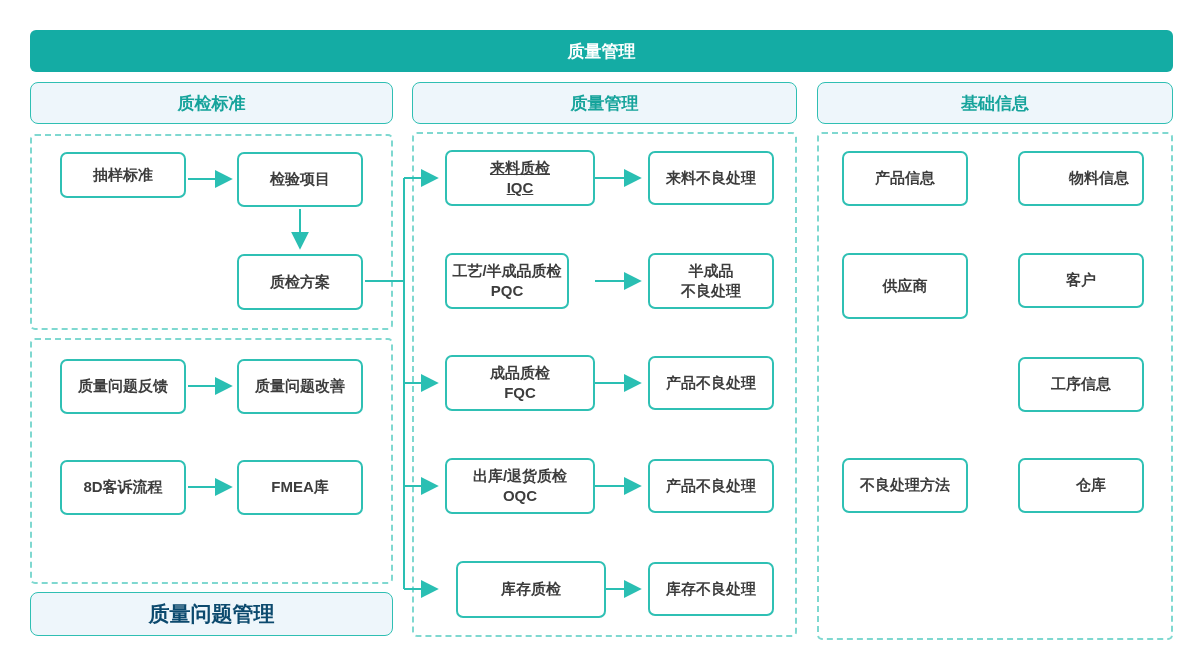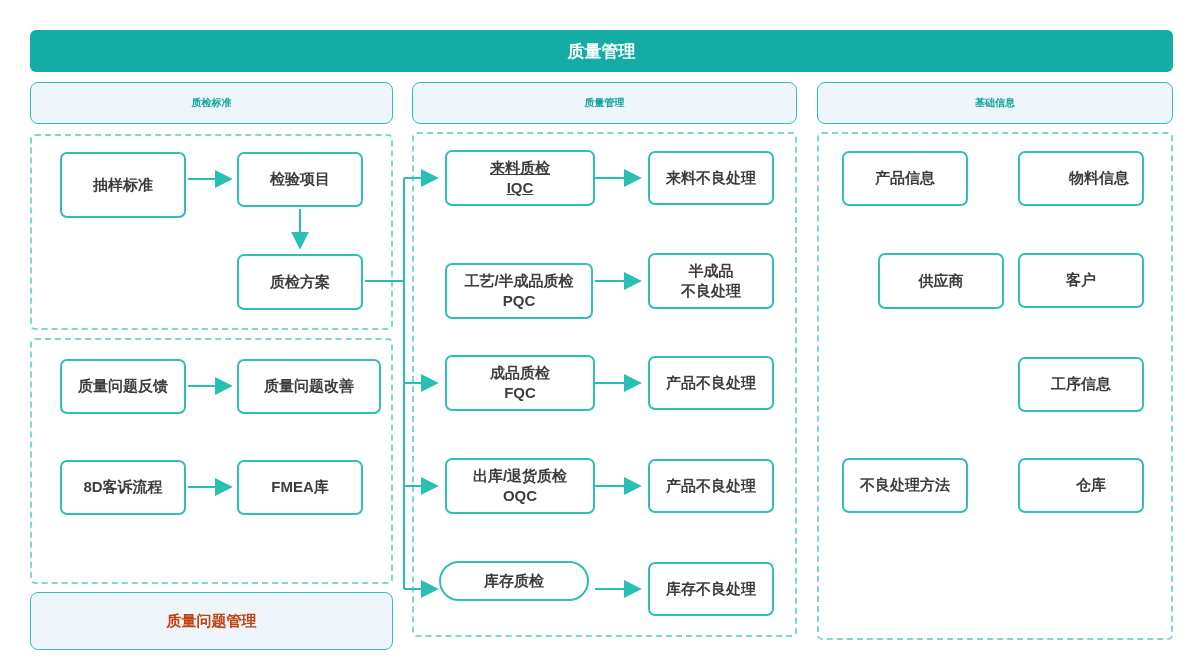--- a/index.html
+++ b/index.html
@@ -9,30 +9,30 @@
   }
   .banner {
     position:absolute; left:30px; top:30px; width:1143px; height:42px;
     background:#14aca4; border-radius:6px; color:#ffffff;
     font-weight:bold; font-size:17px;
     display:flex; align-items:center; justify-content:center;
   }
   .col-header {
     position:absolute; top:82px; height:42px; box-sizing:border-box;
     background:#eef6fb; border:1px solid #2fbfb3; border-radius:8px;
-    color:#15a39b; font-weight:bold; font-size:10px;
+    color:#15a39b; font-weight:bold; font-size:17px;
     display:flex; align-items:center; justify-content:center;
   }
   #hdr-standards { left:30px;  width:363px; }
   #hdr-quality   { left:412px; width:385px; }
   #hdr-basic     { left:817px; width:356px; }
   .footer-header {
-    position:absolute; left:30px; top:592px; width:363px; height:58px;
+    position:absolute; left:30px; top:592px; width:363px; height:44px;
     box-sizing:border-box; background:#eef6fb; border:1px solid #2fbfb3;
-    border-radius:8px; color:#c2410c; font-weight:bold; font-size:15px;
+    border-radius:8px; color:#0c4a6e; font-weight:bold; font-size:21px;
     display:flex; align-items:center; justify-content:center;
   }
   .dashed {
     position:absolute; box-sizing:border-box;
     border:2px dashed #7fd8d0; border-radius:5px;
   }
   #cont-standards-top    { left:30px;  top:134px; width:363px; height:196px; }
   #cont-standards-bottom { left:30px;  top:338px; width:363px; height:246px; }
   #cont-quality          { left:412px; top:132px; width:385px; height:505px; }
   #cont-basic            { left:817px; top:132px; width:356px; height:508px; }
@@ -96,52 +96,52 @@
       <line x1="404" y1="589" x2="437" y2="589" marker-end="url(#arr)"></line>
 
       <line x1="595" y1="178" x2="640" y2="178" marker-end="url(#arr)"></line>
       <line x1="595" y1="281" x2="640" y2="281" marker-end="url(#arr)"></line>
       <line x1="595" y1="383" x2="640" y2="383" marker-end="url(#arr)"></line>
       <line x1="595" y1="486" x2="640" y2="486" marker-end="url(#arr)"></line>
       <line x1="595" y1="589" x2="640" y2="589" marker-end="url(#arr)"></line>
     </g>
   </svg>
 
-  <div class="node" style="left:60px;top:152px;width:126px;height:66px;">
+  <div class="node" style="left:60px;top:152px;width:126px;height:46px;">
     <div>抽样标准</div>
   </div>
   <div class="node" style="left:237px;top:152px;width:126px;height:55px;text-align:center;">
     <div>检验项目</div>
   </div>
   <div class="node" style="left:237px;top:254px;width:126px;height:56px;">
     <div>质检方案</div>
   </div>
   <div class="node" style="left:60px;top:359px;width:126px;height:55px;">
     <div>质量问题反馈</div>
   </div>
-  <div class="node" style="left:237px;top:359px;width:144px;height:55px;">
+  <div class="node" style="left:237px;top:359px;width:126px;height:55px;">
     <div>质量问题改善</div>
   </div>
   <div class="node" style="left:60px;top:460px;width:126px;height:55px;">
     <div>8D客诉流程</div>
   </div>
   <div class="node" style="left:237px;top:460px;width:126px;height:55px;">
     <div>FMEA库</div>
   </div>
 
   <div class="node" style="left:445px;top:150px;width:150px;height:56px;text-decoration:underline;">
     <div>来料质检</div>
     <div>IQC</div>
   </div>
   <div class="node" style="left:648px;top:151px;width:126px;height:54px;">
     <div>来料不良处理</div>
     <div></div>
   </div>
 
-  <div class="node" style="left:445px;top:263px;width:148px;height:56px;">
+  <div class="node" style="left:445px;top:253px;width:124px;height:56px;">
     <div>工艺/半成品质检</div>
     <div>PQC</div>
   </div>
   <div class="node" style="left:648px;top:253px;width:126px;height:56px;">
     <div>半成品</div>
     <div>不良处理</div>
   </div>
 
   <div class="node" style="left:445px;top:355px;width:150px;height:56px;">
     <div>成品质检</div>
@@ -154,36 +154,36 @@
 
   <div class="node" style="left:445px;top:458px;width:150px;height:56px;">
     <div>出库/退货质检</div>
     <div>OQC</div>
   </div>
   <div class="node" style="left:648px;top:459px;width:126px;height:54px;">
     <div>产品不良处理</div>
     <div></div>
   </div>
 
-  <div class="node" style="left:439px;top:561px;width:150px;height:40px;border-radius:22px;">
+  <div class="node" style="left:456px;top:561px;width:150px;height:57px;">
     <div>库存质检</div>
     <div></div>
   </div>
   <div class="node" style="left:648px;top:562px;width:126px;height:54px;">
     <div>库存不良处理</div>
     <div></div>
   </div>
 
   <div class="node" style="left:842px;top:151px;width:126px;height:55px;">
     <div>产品信息</div>
   </div>
   <div class="node" style="left:1018px;top:151px;width:126px;height:55px;padding-left:36px;">
     <div>物料信息</div>
   </div>
-  <div class="node" style="left:842px;top:253px;width:126px;height:56px;margin-left:36px;">
+  <div class="node" style="left:842px;top:253px;width:126px;height:66px;">
     <div>供应商</div>
   </div>
   <div class="node" style="left:1018px;top:253px;width:126px;height:55px;">
     <div>客户</div>
   </div>
   <div class="node" style="left:1018px;top:357px;width:126px;height:55px;text-align:right;">
     <div>工序信息</div>
   </div>
   <div class="node" style="left:842px;top:458px;width:126px;height:55px;">
     <div>不良处理方法</div>

